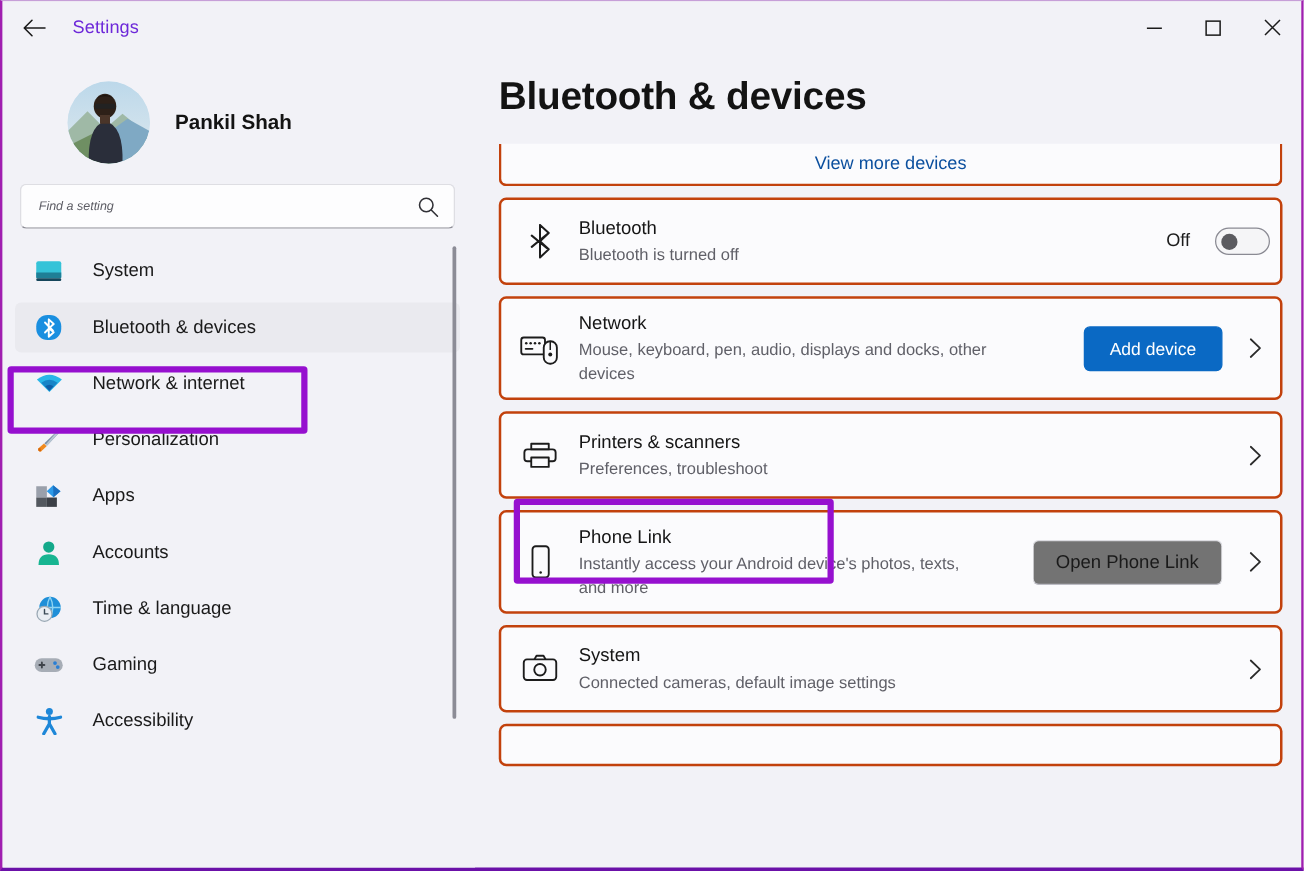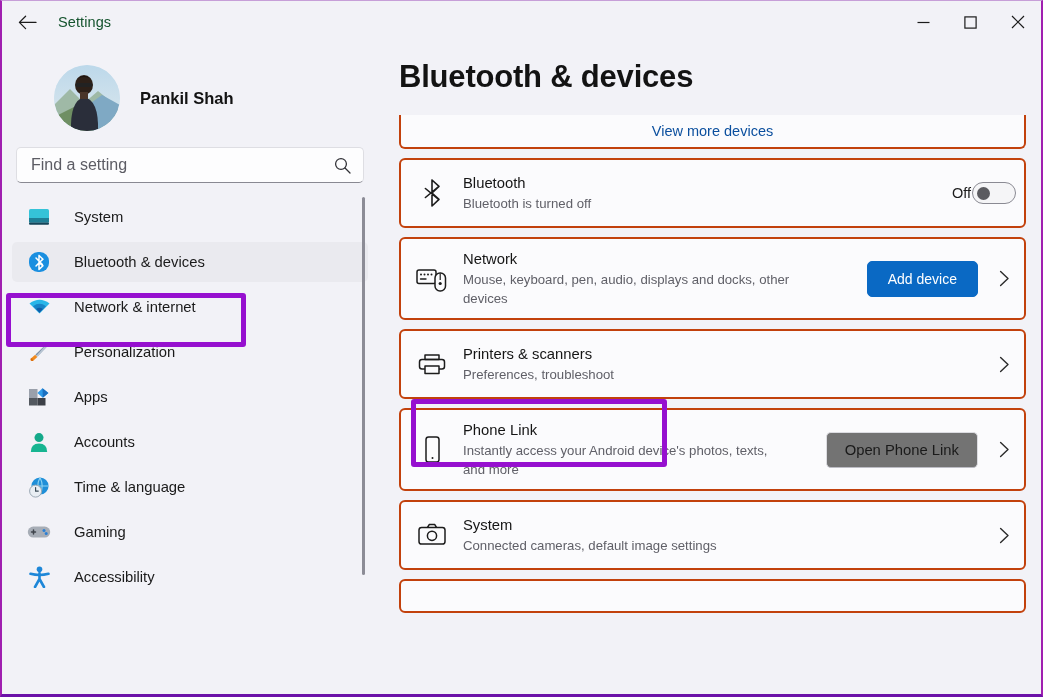--- a/index.html
+++ b/index.html
@@ -37,21 +37,21 @@
     width: 34px; height: 30px;
     margin-left: 8px;
     display: flex; align-items: center; justify-content: center;
     border-radius: 5px;
     cursor: pointer;
   }
   .back-btn svg { display: block; }
   .win-title {
     margin-left: 14px;
     font-size: 14.5px;
-    color: #14532d;
+    color: #6d28d9;
     letter-spacing: .1px;
   }
   .win-controls {
     margin-left: auto;
     display: flex;
     height: 42px;
   }
   .win-btn {
     width: 47px; height: 42px;
     display: flex; align-items: center; justify-content: center;
@@ -99,22 +99,23 @@
     display: flex;
     align-items: center;
     padding: 0 12px 0 14px;
   }
   .search-input {
     flex: 1;
     border: 0;
     outline: 0;
     background: transparent;
     font-family: "Liberation Sans", sans-serif;
-    font-size: 16px;
+    font-size: 10px;
     color: #ef4444;
+    font-style: italic;
   }
   .search-input::placeholder { color: #5c5c64; opacity: 1; }
   .search-icon { flex: 0 0 auto; display: flex; }
 
   .nav {
     margin-top: 14px;
     position: relative;
     height: 500px;
   }
   .nav-item {
@@ -242,21 +243,21 @@
     border-radius: 5px;
     font-family: Liberation Sans, sans-serif;
     font-size: 14.8px;
     padding: 9px 18px;
     cursor: pointer;
   }
 
   .toggle-group {
     display: flex;
     align-items: center;
-    gap: 1px;
+    gap: 20px;
     padding-right: 8px;
   }
   .toggle-state { font-size: 14.5px; color: #1c1c1c; }
   .toggle {
     width: 44px; height: 22px;
     border-radius: 11px;
     background: #f5f5f7;
     border: 1px solid #8a8a93;
     position: relative;
     cursor: pointer;

